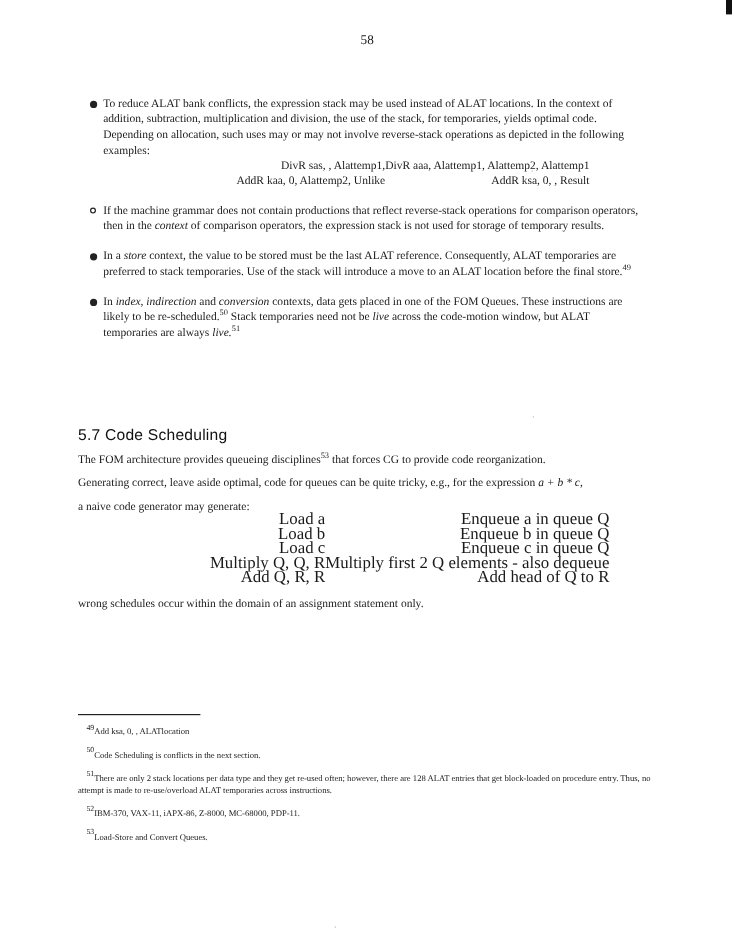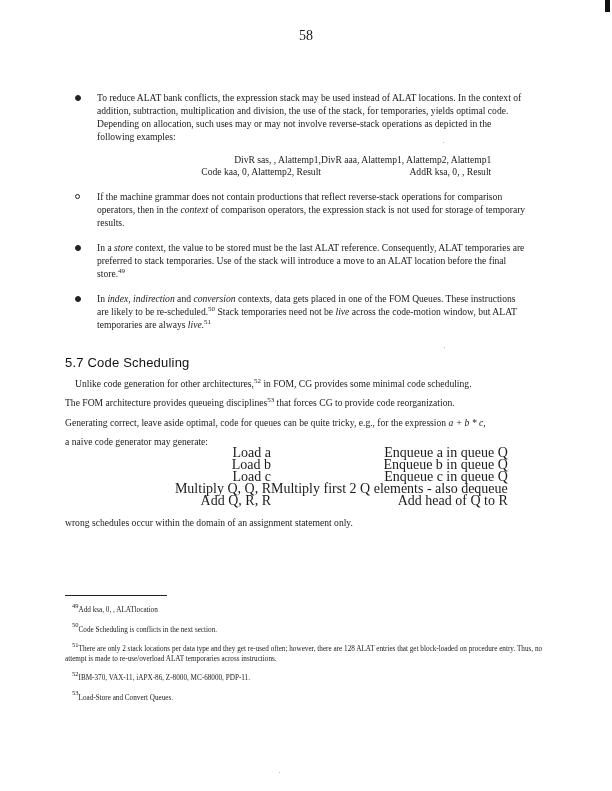--- a/index.html
+++ b/index.html
@@ -2,32 +2,32 @@
 <html><head>
 <meta charset="utf-8">
 <style>
   html, body { margin: 0; padding: 0; background: #ffffff; }
   body {
     width: 612px; height: 791px; position: relative; overflow: hidden;
     font-family: "Liberation Serif", "DejaVu Serif", serif;
     color: #1a1a1a;
   }
   .edge-mark { position: absolute; left: 605px; top: 0; width: 5px; height: 12px; background: #111; }
-  .page-num { position: absolute; top: 28px; left: 0; width: 612px; text-align: center; font-size: 14px; }
+  .page-num { position: absolute; top: 28px; left: 0; width: 612px; text-align: center; font-size: 11px; }
   .bullet-list { position: absolute; left: 78px; top: 80px; width: 460px; }
   .bullet {
     position: relative; padding-left: 8px; font-size: 9.6px; line-height: 13px;
     margin-bottom: 12px;
   }
   .bullet .dot {
     position: absolute; left: -3px; top: 4px; width: 4px; height: 4px;
     border-radius: 50%; background: #222; border: 0.6px solid #222;
   }
   .bullet .dot.hollow { background: #fff; width: 3px; height: 3px; }
-  .bullet p { margin: 11px; }
+  .bullet p { margin: 0; }
   .ex-table { margin: 1px 0 0 40px; border-collapse: collapse; font-size: 9.6px; text-align: right; }
   .ex-table td { padding: 0; line-height: 12px; vertical-align: top; }
   .ex-table td.left { width: 195px; }
   sup { font-size: 7px; line-height: 0; }
   .section-heading {
     position: absolute; left: 65px; top: 355px;
     font-family: "Liberation Sans", "DejaVu Sans", sans-serif;
     font-size: 13px; font-weight: normal; color: #111; margin: 0;
     letter-spacing: 0.2px;
   }
@@ -57,21 +57,21 @@
   <div class="bullet">
     <span class="dot"></span>
     <p>To reduce ALAT bank conflicts, the expression stack may be used instead of ALAT locations. In the context of addition, subtraction, multiplication and division, the use of the stack, for temporaries, yields optimal code. Depending on allocation, such uses may or may not involve reverse-stack operations as depicted in the following examples:</p>
     <table class="ex-table">
       <tbody>
           <tr>
         <td class="left">DivR sas, , Alattemp1,</td>
         <td>DivR aaa, Alattemp1, Alattemp2, Alattemp1</td>
       </tr>
       <tr>
-        <td class="left">Code kaa, 0, Alattemp2, Result</td>
+        <td class="left">AddR kaa, 0, Alattemp2, Unlike</td>
         <td>AddR ksa, 0, , Result</td>
       </tr>
     </tbody>
       </table>
   </div>
 
   <div class="bullet">
     <span class="dot hollow"></span>
     <p><span>If the machine grammar does not contain productions that reflect reverse-stack operations for comparison operators, then in the </span><em>context</em><span> of comparison operators, the expression stack is not used for storage of temporary results.</span></p>
   </div>
@@ -84,21 +84,20 @@
   <div class="bullet">
     <span class="dot"></span>
     <p><span>In </span><em>index</em><span>, </span><em>indirection</em><span> and </span><em>conversion</em><span> contexts, data gets placed in one of the FOM Queues. These instructions are likely to be re-scheduled.</span><sup>50</sup><span> Stack temporaries need not be </span><em>live</em><span> across the code-motion window, but ALAT temporaries are always </span><em>live.</em><sup>51</sup></p>
   </div>
 
 </div>
 
 <h2 class="section-heading">5.7 Code Scheduling</h2>
 
 <div class="body-text">
-  <p class="indent"><span>Unlike code generation for other architectures,</span><sup>52</sup><span> in FOM, CG provides some minimal code scheduling.</span></p>
   <p><span>The FOM architecture provides queueing disciplines</span><sup>53</sup><span> that forces CG to provide code reorganization.</span></p>
   <p><span>Generating correct, leave aside optimal, code for queues can be quite tricky, e.g., for the expression </span><em>a + b * c,</em></p>
   <p>a naive code generator may generate:</p>
 
   <table class="code-table">
     <tbody>
         <tr>
           <td class="instr">Load a</td>
           <td>Enqueue a in queue Q</td>
         </tr>

